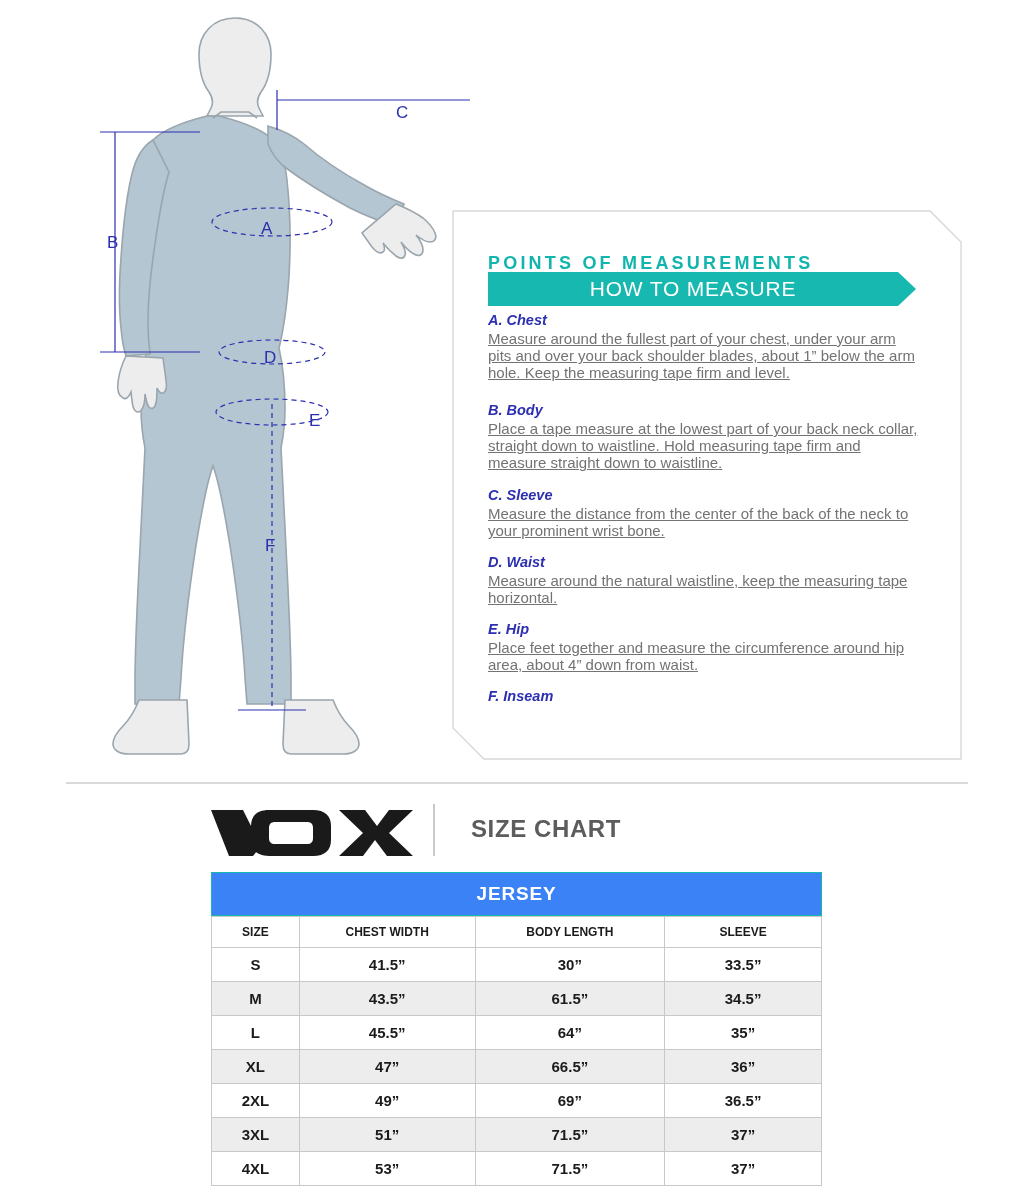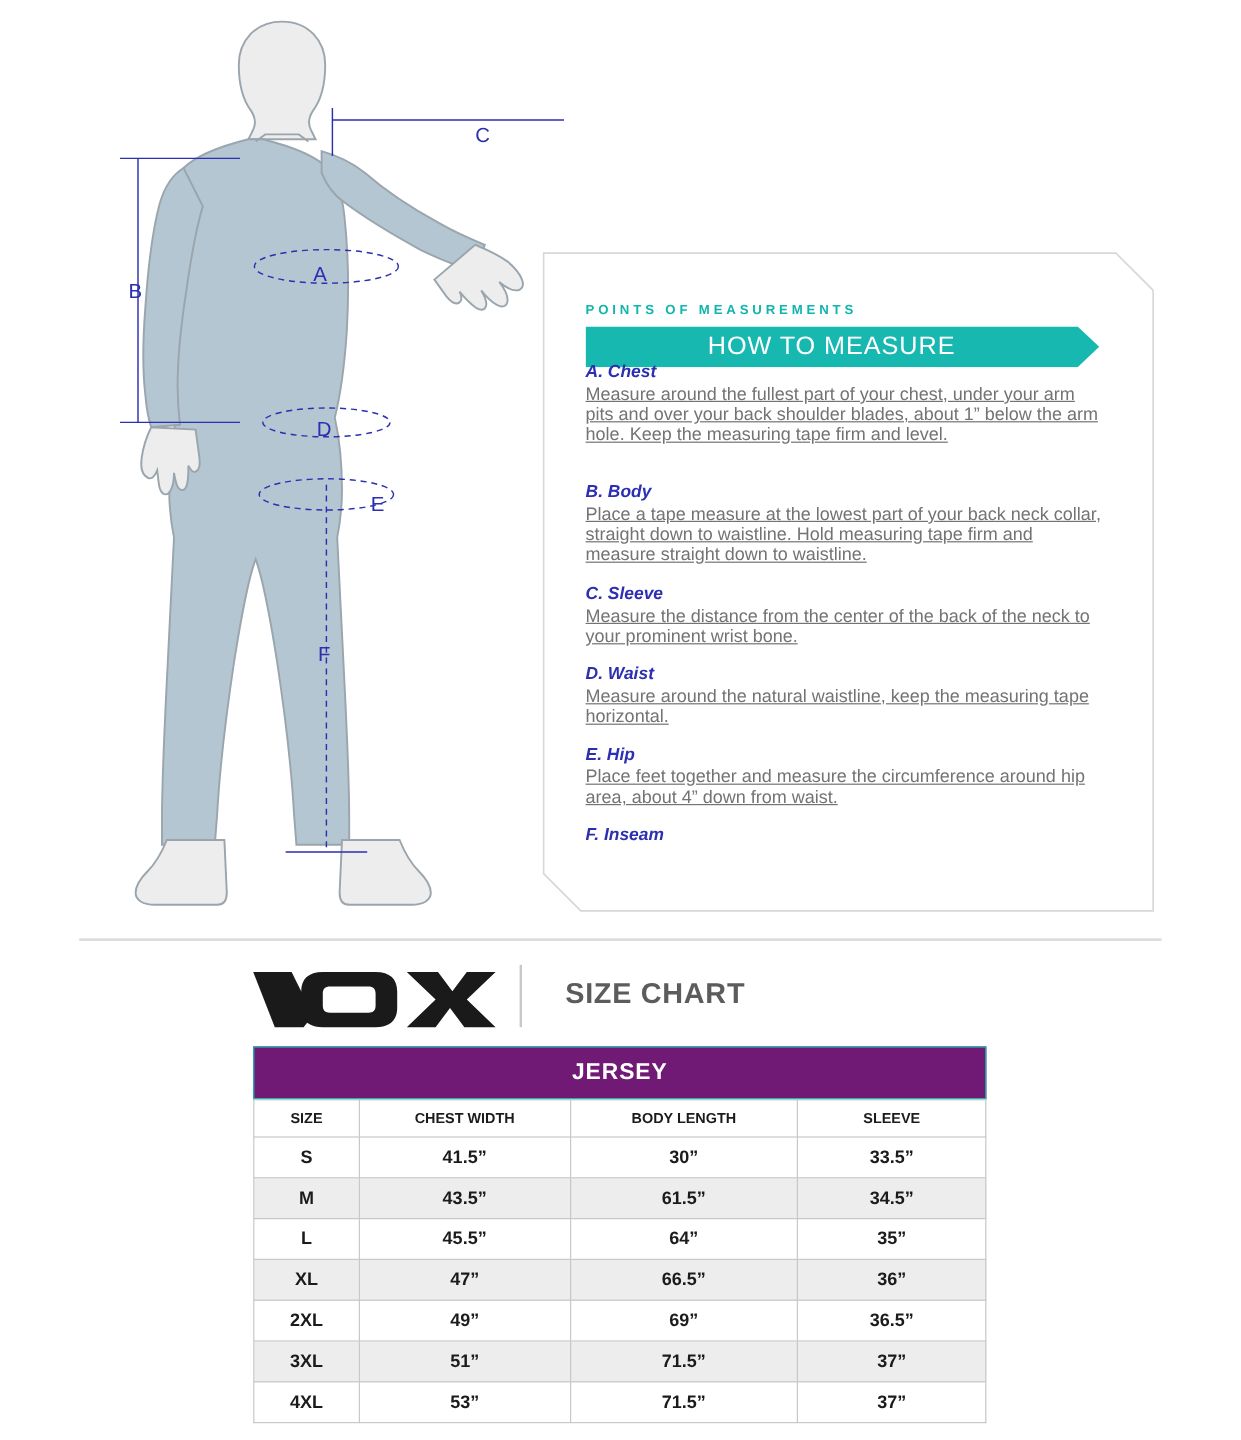--- a/index.html
+++ b/index.html
@@ -31,21 +31,21 @@
     position: absolute;
     left: 452px; top: 210px;
     width: 510px; height: 550px;
   }
   #panel-border {
     position: absolute; left: 0; top: 0;
   }
   #panel-kicker {
     position: absolute;
     left: 36px; top: 43px;
-    font-size: 11px;
+    font-size: 18px;
     letter-spacing: 3.2px;
     color: #12b5ae;
     font-weight: bold;
   }
   #panel-title-wrap {
     position: absolute;
     left: 36px; top: 62px;
     width: 428px; height: 34px;
   }
   #panel-title-bg {
@@ -117,21 +117,21 @@
     left: 211px; top: 872px;
     width: 611px;
   }
   table#size-table {
     width: 611px;
     border-collapse: collapse;
     font-size: 15px;
   }
   #size-table caption {
     caption-side: top;
-    background: #701a75;
+    background: #3b82f6;
     color: #fff;
     font-size: 19px;
     font-weight: bold;
     letter-spacing: 0.8px;
     padding: 10px 0;
     border: 1px solid #17b8b0;
   }
   #size-table th, #size-table td {
     border: 1px solid #c8c8c8;
     text-align: center;
@@ -217,21 +217,21 @@
 
     <div id="panel-kicker">POINTS OF MEASUREMENTS</div>
 
     <div id="panel-title-wrap">
       <svg id="panel-title-bg" width="428" height="34" viewBox="0 0 428 34">
         <path d="M0 0 L410 0 L428 17 L410 34 L0 34 Z" fill="#17b8b0"></path>
       </svg>
       <div id="panel-title">HOW TO MEASURE</div>
     </div>
 
-    <div class="measure-item" style="top:92px;">
+    <div class="measure-item" style="top:102px;">
       <div class="measure-head">A. Chest</div>
       <div class="measure-body">Measure around the fullest part of your chest, under your arm pits and over your back shoulder blades, about 1” below the arm hole. Keep the measuring tape firm and level.</div>
     </div>
 
     <div class="measure-item" style="top:192px;">
       <div class="measure-head">B. Body</div>
       <div class="measure-body">Place a tape measure at the lowest part of your back neck collar, straight down to waistline. Hold measuring tape firm and measure straight down to waistline.</div>
     </div>
 
     <div class="measure-item" style="top:344px;">

